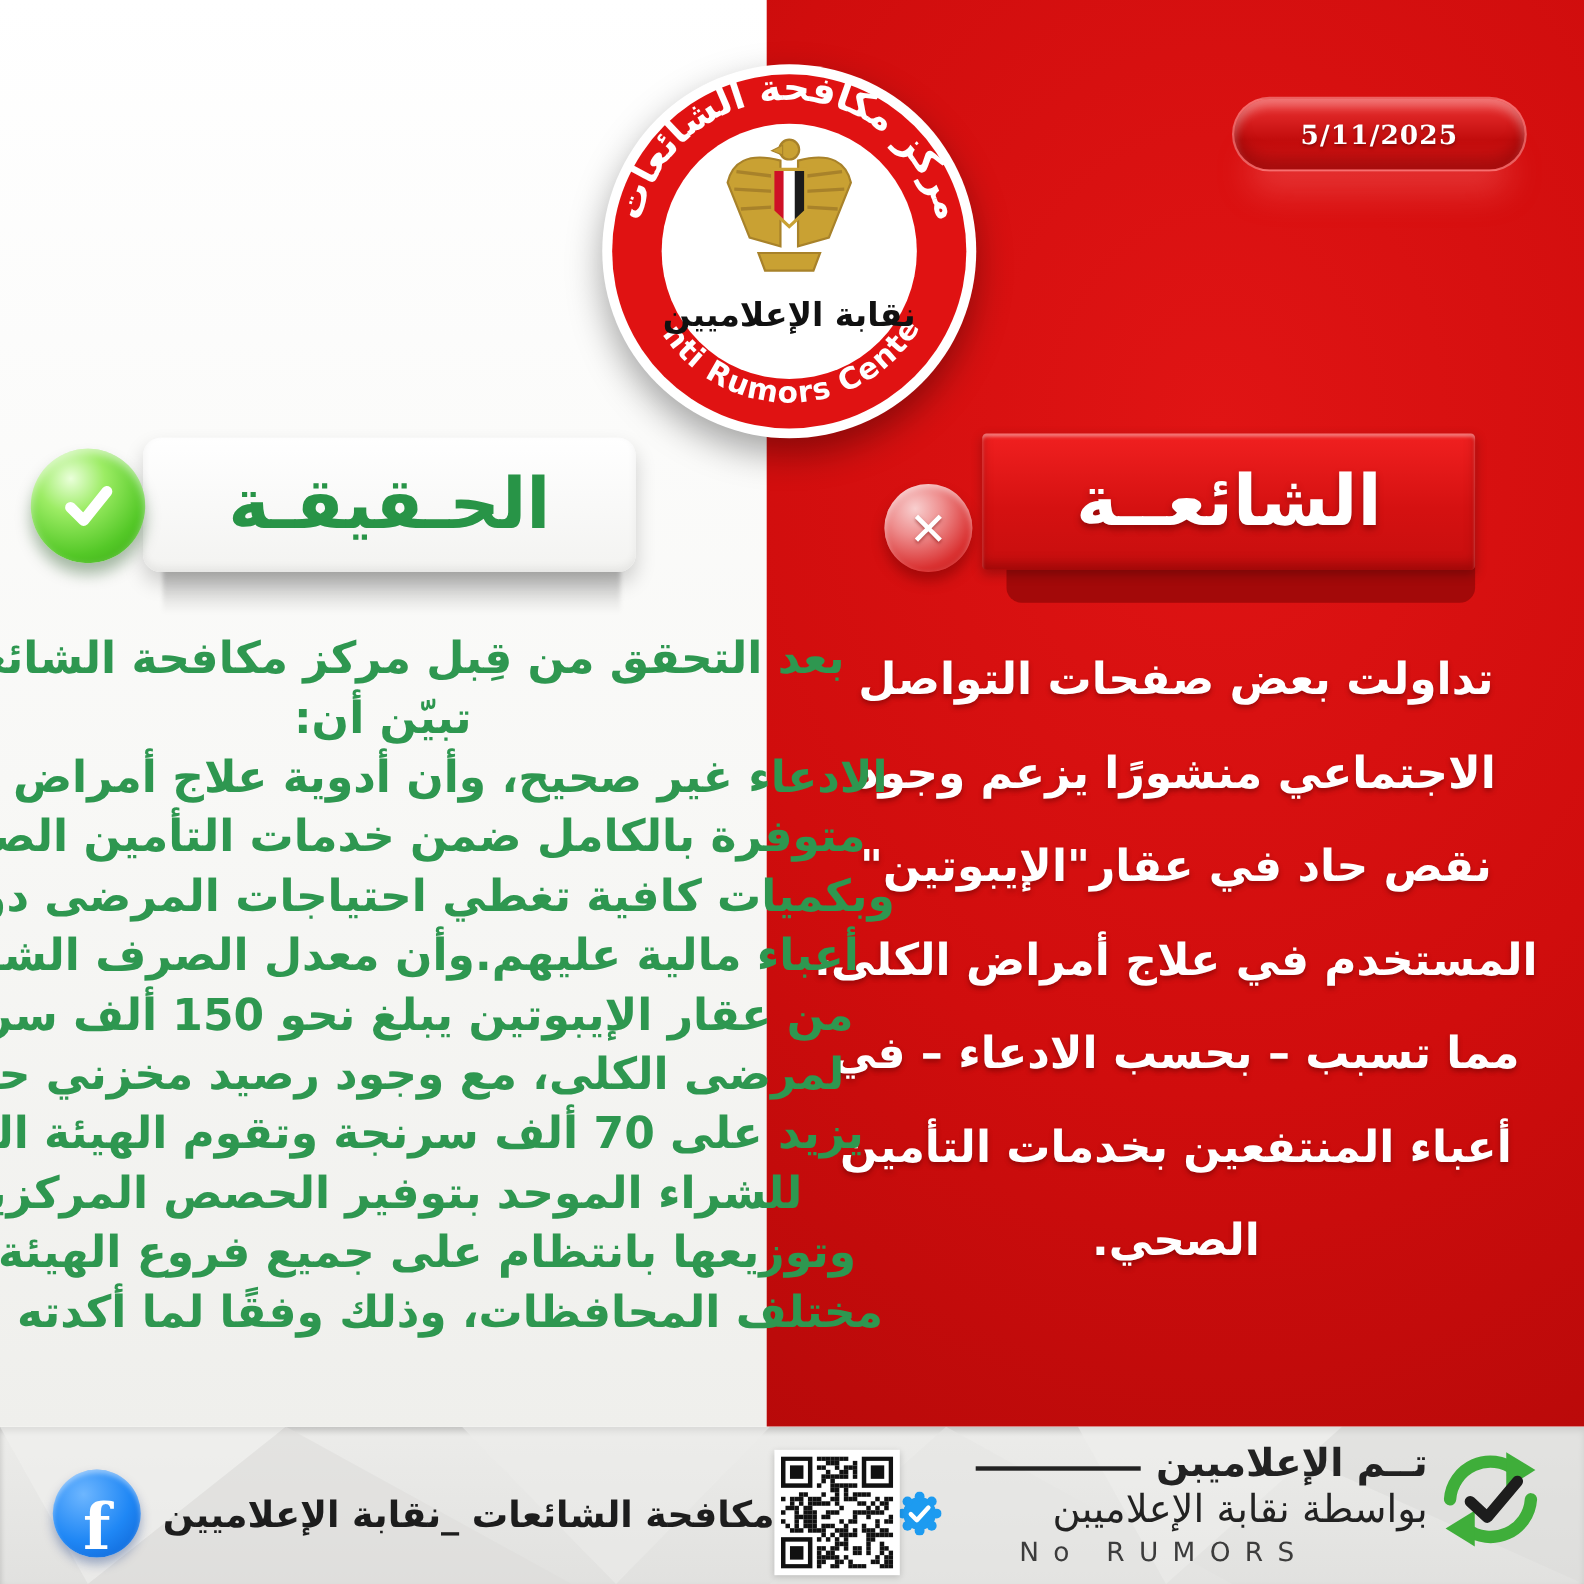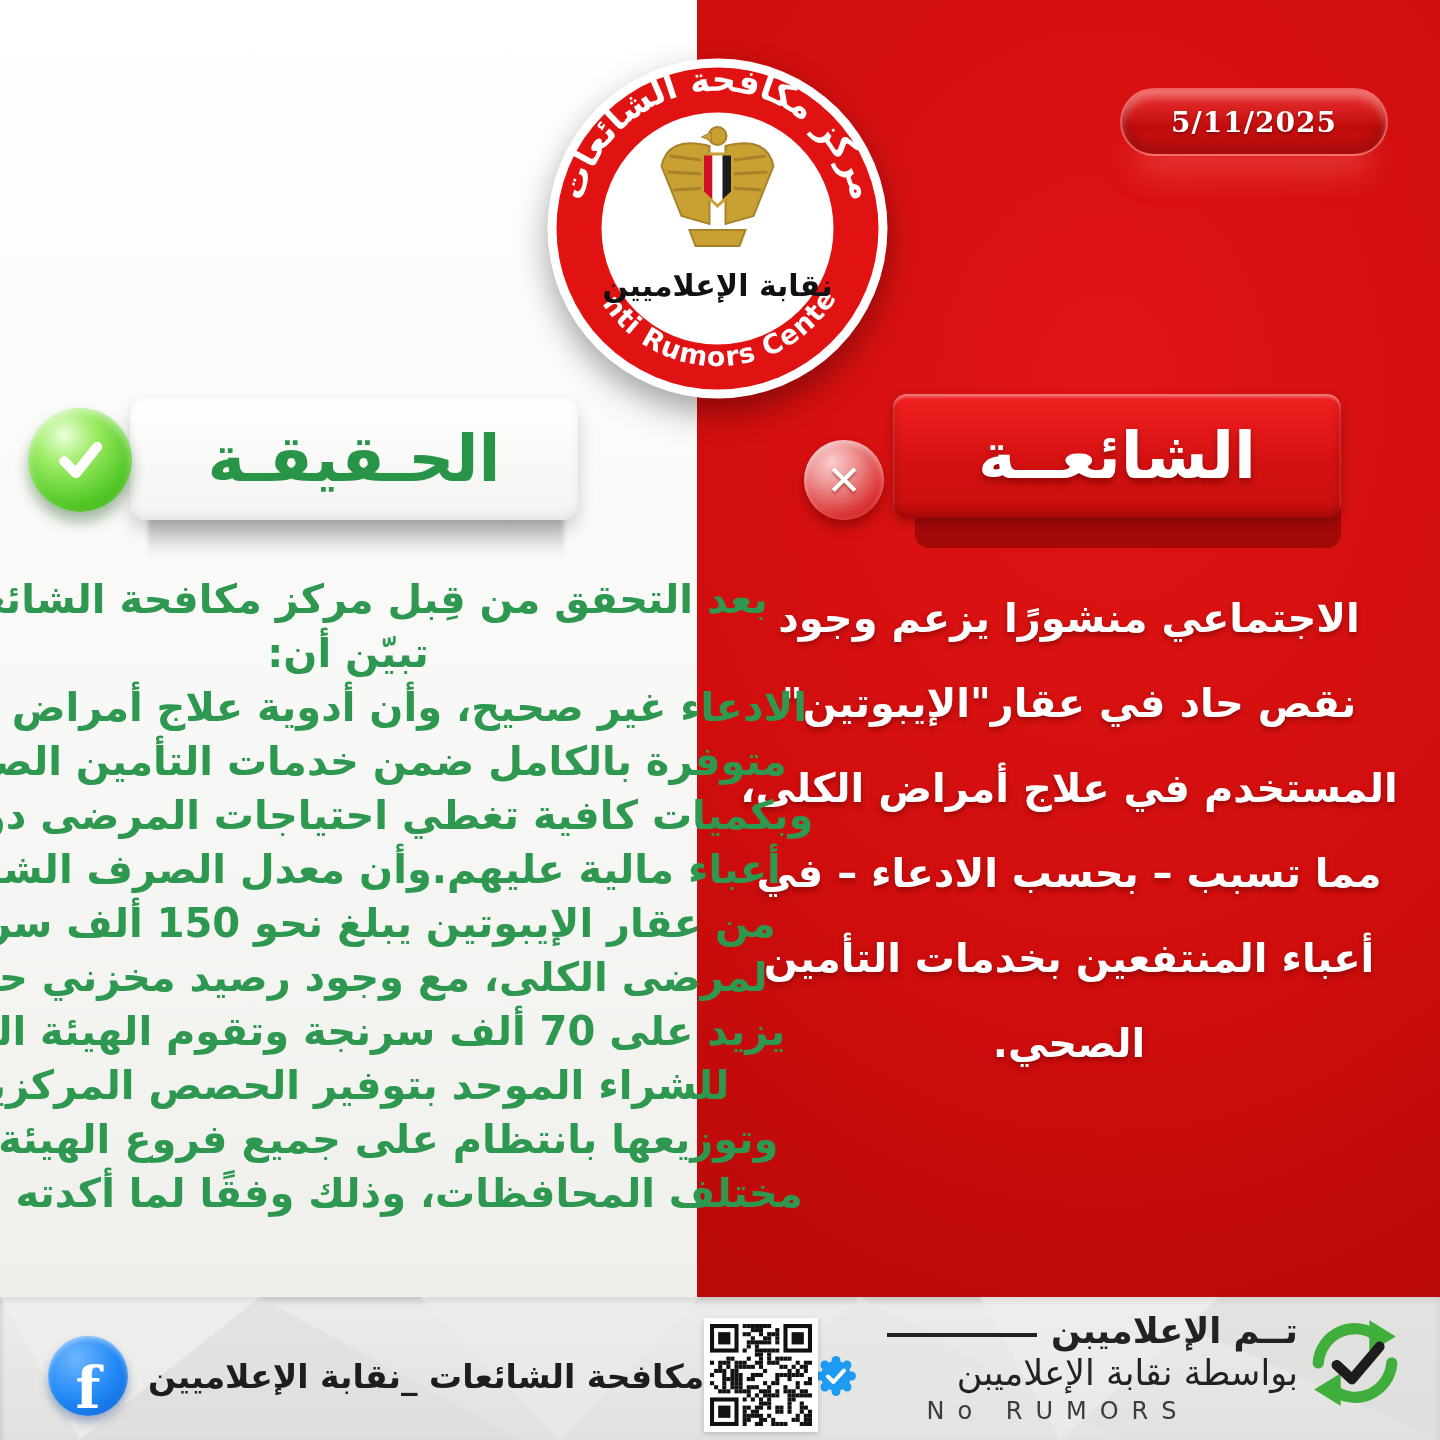--- a/index.html
+++ b/index.html
@@ -12,31 +12,31 @@
     background:linear-gradient(180deg,#ffffff 0%,#f8f8f6 55%,#efefec 100%)}
   .col-right{position:absolute;left:697px;top:0;width:743px;height:1297px;
     background:radial-gradient(115% 85% at 55% 30%, var(--box-red,#e01414) 0%, var(--panel-red,#d00d0d) 55%, #b50909 100%)}
 
   
   .date-pill{position:absolute;left:1120px;top:88px;width:268px;height:68px;border-radius:34px;
     background:linear-gradient(180deg,#ee3434 0%,#c20c0c 58%,#d51414 100%);
     border:2px solid rgba(255,160,160,.55);
     box-shadow:inset 0 7px 9px rgba(255,255,255,.33), inset 0 -10px 14px rgba(90,0,0,.4), 0 34px 30px -16px rgba(255,120,120,.35);
     display:flex;align-items:center;justify-content:center;z-index:4}
-  .date-pill span{color:#fff;font-family:"DejaVu Serif",serif;font-weight:700;font-size:28px;
+  .date-pill span{color:#fff;font-family:"DejaVu Serif",serif;font-weight:700;font-size:24px;
     letter-spacing:1px;text-shadow:0 2px 3px rgba(0,0,0,.35)}
 
   
   .logo{position:absolute;left:545px;top:56px;width:345px;height:345px;z-index:6;
     filter:drop-shadow(0 14px 16px rgba(0,0,0,.35))}
 
   
   .rumor-under{position:absolute;left:915px;top:430px;width:426px;height:118px;border-radius:14px;
     background:var(--shadow-red,#a30909);z-index:2}
-  .rumor-box{position:absolute;left:893px;top:394px;width:448px;height:124px;border-radius:14px;
+  .rumor-box{position:absolute;left:893px;top:394px;width:448px;height:124px;border-radius:4px;
     background:linear-gradient(180deg,#f12020 0%,#d51111 55%,#c70e0e 100%);
     box-shadow:inset 0 3px 3px rgba(255,255,255,.4), inset 0 -6px 10px rgba(110,0,0,.45), 0 4px 10px rgba(0,0,0,.25);
     display:flex;align-items:center;justify-content:center;z-index:3}
   .rumor-box span{color:#fff;font-size:64px;font-weight:700;text-shadow:0 4px 6px rgba(90,0,0,.5)}
   .x-badge{position:absolute;left:804px;top:440px;width:80px;height:80px;border-radius:50%;
     background:radial-gradient(circle at 35% 28%, #f8cfcf 0%, #ee8e8e 32%, #da3232 70%, #bf1212 100%);
     box-shadow:0 8px 12px rgba(100,0,0,.45), inset 0 3px 6px rgba(255,255,255,.55);
     display:flex;align-items:center;justify-content:center;z-index:4}
   .x-badge span{color:#fff;font-size:42px;font-weight:700;text-shadow:0 2px 3px rgba(120,0,0,.5)}
 
@@ -145,20 +145,21 @@
   <div class="truth-box" dir="rtl">
     <span>الحـقيقـة</span>
   </div>
   <div class="check-badge">
     <svg width="66" height="66" viewBox="0 0 100 100">
       <path d="M 26 52 L 44 70 L 76 30" fill="none" stroke="#ffffff" stroke-width="15" stroke-linecap="round" stroke-linejoin="round"></path>
     </svg>
   </div>
 
   <div class="rumor-text" dir="rtl">
+    <div class="r-line">تداولت بعض صفحات التواصل</div>
     <div class="r-line">الاجتماعي منشورًا يزعم وجود</div>
     <div class="r-line">نقص حاد في عقار"الإيبوتين"</div>
     <div class="r-line">المستخدم في علاج أمراض الكلى،</div>
     <div class="r-line">مما تسبب – بحسب الادعاء – في</div>
     <div class="r-line">أعباء المنتفعين بخدمات التأمين</div>
     <div class="r-line">الصحي.</div>
   </div>
 
   <div class="truth-text" dir="rtl">
     <div class="t-line">بعد التحقق من قِبل مركز مكافحة الشائعات</div>

